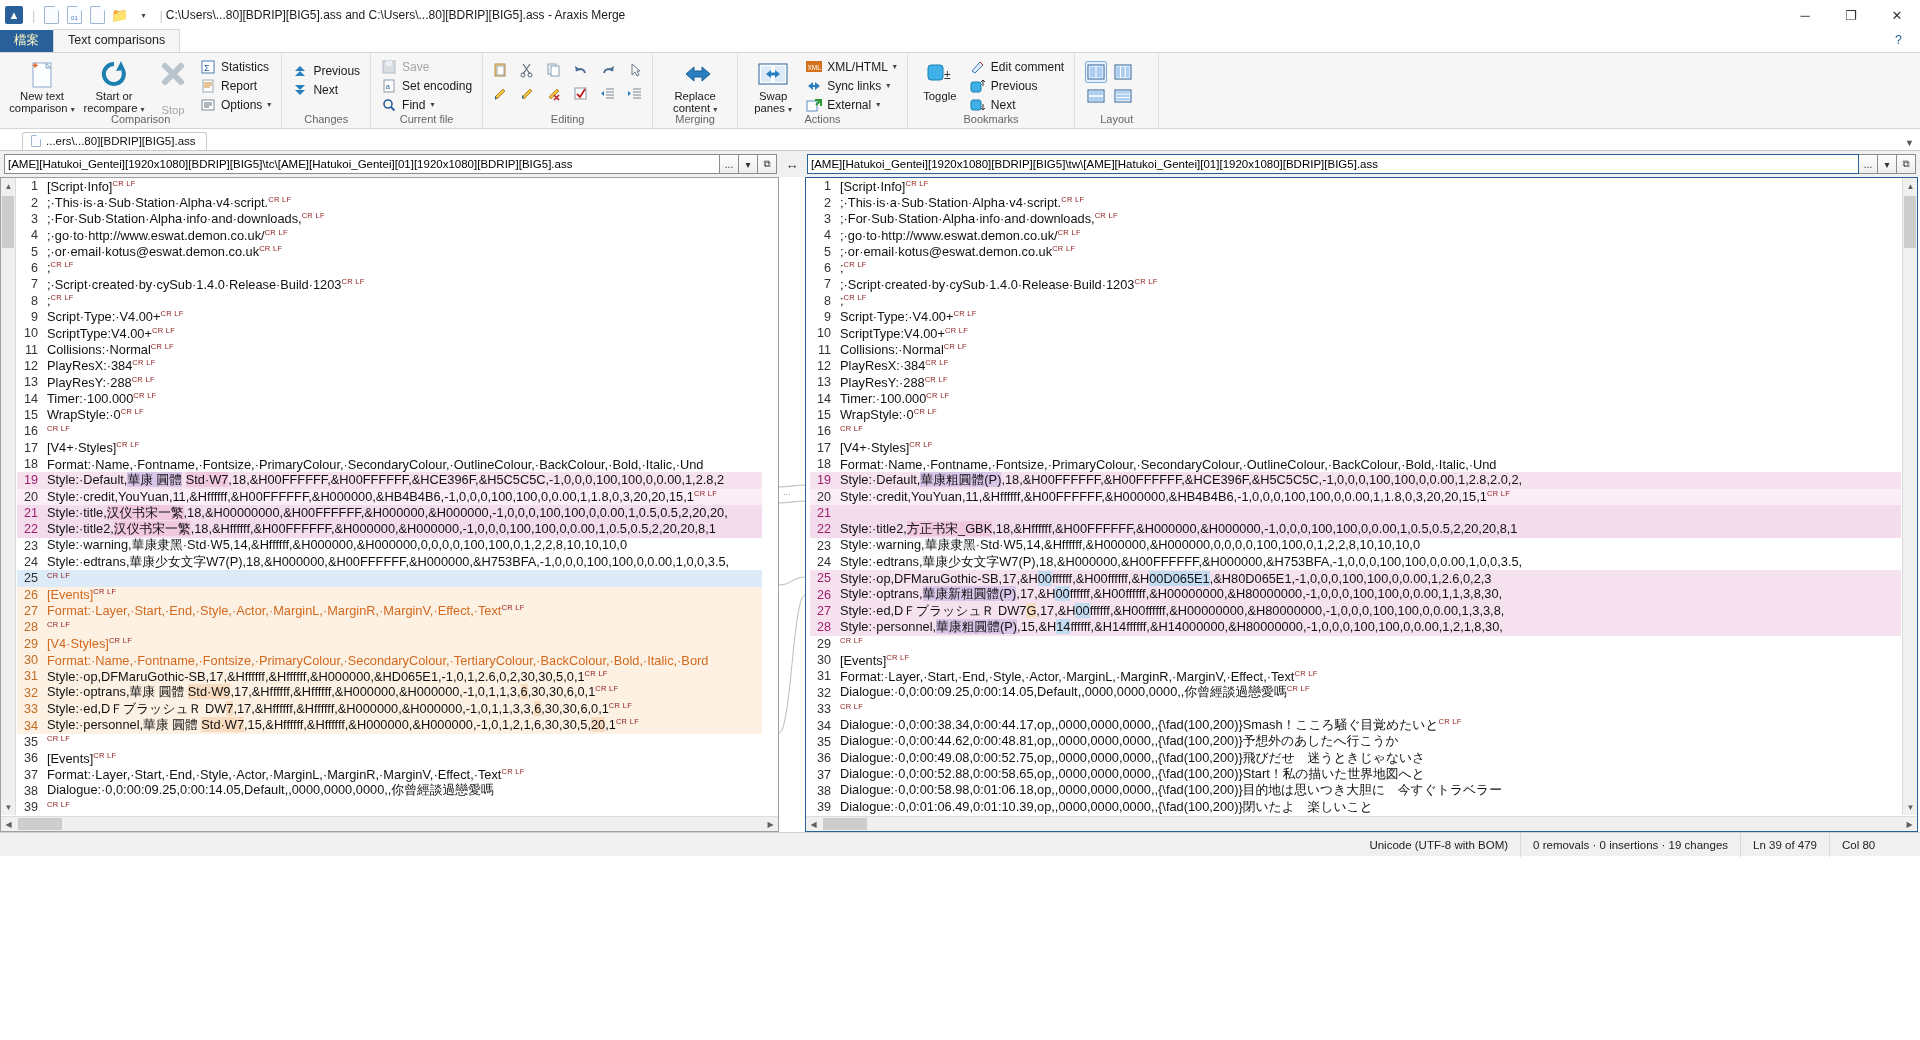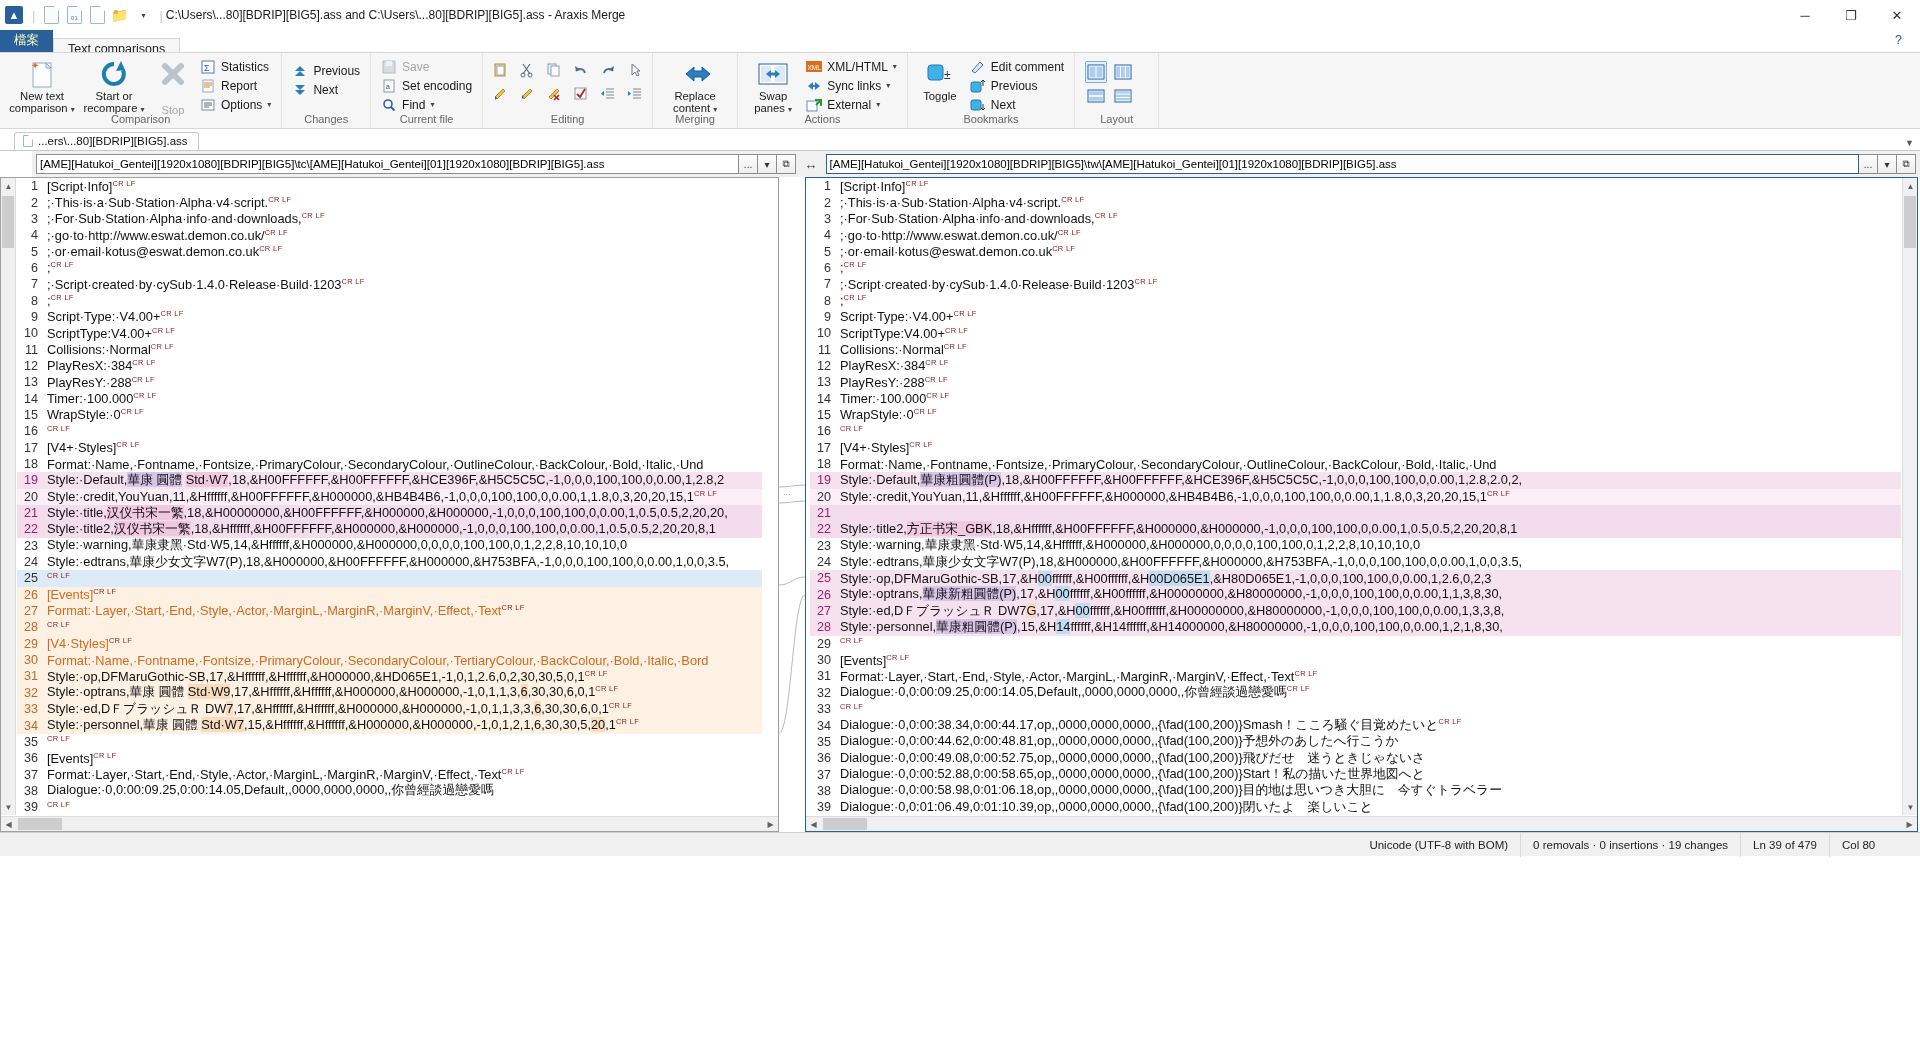--- a/index.html
+++ b/index.html
@@ -49,21 +49,21 @@
   
   .ribbon-tabs {
     height: 22px; display: flex; align-items: flex-end;
     background: #ffffff; padding-left: 0px;
   }
   .rtab {
     font-size: 12.5px; padding: 3px 14px 4px 14px; color: #222; line-height: 15px;
   }
   .rtab.active-blue { background: #2a6099; color: #fef9c3; font-weight: 400; }
   .rtab.sel { border: 1px solid #d6d6d6; border-bottom: 1px solid #f6f6f6;
-    background: #f6f6f6; position: relative; top: 10px; }
+    background: #f6f6f6; position: relative; top: 1px; }
 
   
   .ribbon {
     height: 77px; background: #f6f6f6; border-top: 1px solid #d6d6d6;
     border-bottom: 1px solid #d6d6d6; display: flex; position: relative;
   }
   .rgroup {
     display: flex; flex-direction: column; justify-content: space-between;
     border-right: 1px solid #e0e0e0; padding: 2px 6px 0 6px; position: relative;
   }
@@ -91,34 +91,34 @@
   .gridrow { display: flex; gap: 5px; }
   .gicon {
     width: 22px; height: 22px; display: flex; align-items: center;
     justify-content: center; font-size: 14px;
   }
   .caret { font-size: 8px; color: #444; }
 
   
   .filetabs {
     height: 22px; background: #ffffff; display: flex; align-items: flex-end;
-    padding-left: 14px; border-bottom: 1px solid #c9c9c9; position: relative;
+    padding-left: 22px; border-bottom: 1px solid #c9c9c9; position: relative;
   }
   .ftab {
     display: flex; align-items: center; gap: 5px; font-size: 11.5px;
     padding: 2px 10px 3px 8px; border: 1px solid #c9c9c9; border-bottom: none;
     background: #fff; border-radius: 3px 3px 0 0; color: #111;
   }
   .ftab .doc-ico { width: 10px; height: 12px; }
   .ftab-arrows {
     position: absolute; right: 6px; bottom: 2px; font-size: 9px; color: #555;
   }
 
   
-  .pathrow { height: 26px; display: flex; align-items: center; background: #f0f0f0; margin-left: 32px; }
+  .pathrow { height: 26px; display: flex; align-items: center; background: #f0f0f0; }
   .pathside { display: flex; align-items: center; height: 26px; }
   .pathside.left { width: 779px; padding: 0 2px 0 4px; }
   .pathside.mid { width: 26px; justify-content: center; font-size: 13px; color: #333; }
   .pathside.right { width: 1115px; padding: 0 4px 0 2px; }
   .pathinput {
     flex: 1; height: 20px; border: 1px solid #8d8d8d; background: #fff;
     font-size: 11.5px; line-height: 18px; padding: 0 3px; color: #000;
     white-space: nowrap; overflow: hidden;
   }
   .pathinput.focus { border: 1px solid #2a6099; }

